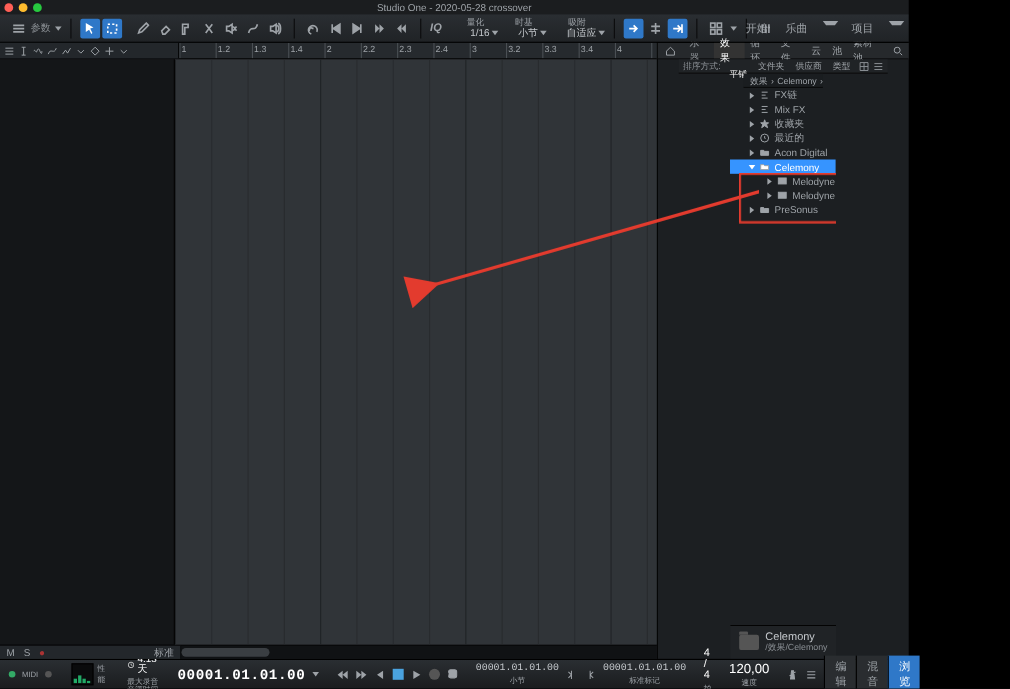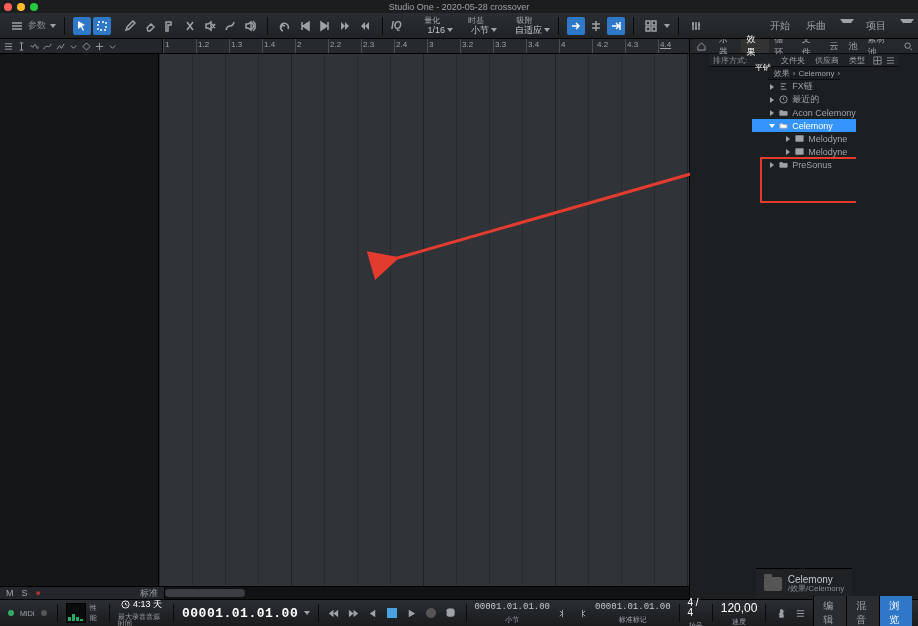--- a/index.html
+++ b/index.html
@@ -13,21 +13,21 @@
     --text:#c4c8cc;
     --text-dim:#9ea3a8;
     --accent:#2f78c8;
     --accent-hi:#3694ff;
     --hl:#e33b2e;
     --ruler-bg:#262a2e;
     --track-bg:#303438;
     --dark-track:#141618;
   }
   html,body{margin:0;padding:0;width:918px;height:626px;overflow:hidden;font-family:"Helvetica Neue",Arial,sans-serif;font-size:10px;color:var(--text);background:#000;}
-  .app{display:flex;flex-direction:column;width:918px;height:626px;background:var(--bg0);}
+  .app{display:flex;flex-direction:column;width:826px;height:626px;background:var(--bg0);}
   
   .titlebar{height:13px;background:#1b1d1f;display:flex;align-items:center;position:relative;}
   .traffic{position:absolute;left:4px;top:3px;display:flex;gap:5px;}
   .dot{width:8px;height:8px;border-radius:50%;}
   .dot.r{background:#ff5f56;} .dot.y{background:#ffbd2e;} .dot.g{background:#27c93f;}
   .title{width:100%;text-align:center;font-size:9px;color:var(--text-dim);}
   
   .toolbar{height:25px;background:linear-gradient(#2a2e32,#202326);border-bottom:1px solid #000;display:flex;align-items:center;padding:0 4px;gap:2px;position:relative;}
   .tb-group{display:flex;align-items:center;gap:2px;padding:0 4px;}
   .vdiv{width:1px;height:18px;background:#0a0b0c;margin:0 2px;}
@@ -434,34 +434,52 @@
               <svg viewBox="0 0 10 10">
                 <path d="M2 2h6M2 5h4M2 8h6" stroke="currentColor" fill="none"></path>
               </svg>
             </span>
             <span>FX链</span>
           </div>
           <div class="titem d1">
             <span class="tw"></span>
             <span class="ic">
               <svg viewBox="0 0 10 10">
+                <path d="M2 2h6M2 5h4M2 8h6" stroke="currentColor" fill="none"></path>
+              </svg>
+            </span>
+            <span>Mix FX</span>
+          </div>
+          <div class="titem d1">
+            <span class="tw"></span>
+            <span class="ic">
+              <svg viewBox="0 0 10 10">
+                <path d="M5 1l1 3h3L7 6l1 3-3-2-3 2 1-3L1 4h3z" fill="currentColor"></path>
+              </svg>
+            </span>
+            <span>收藏夹</span>
+          </div>
+          <div class="titem d1">
+            <span class="tw"></span>
+            <span class="ic">
+              <svg viewBox="0 0 10 10">
                 <circle cx="5" cy="5" r="4" fill="none" stroke="currentColor"></circle>
                 <path d="M5 3v2l1 1" stroke="currentColor" fill="none"></path>
               </svg>
             </span>
             <span>最近的</span>
           </div>
           <div class="titem d1">
             <span class="tw"></span>
             <span class="ic">
               <svg viewBox="0 0 10 10">
                 <path d="M1 3h3l1 1h4v4H1z" fill="currentColor"></path>
               </svg>
             </span>
-            <span>Acon Celemony</span>
+            <span>Acon Digital</span>
           </div>
           <div class="titem d1 exp sel">
             <span class="tw"></span>
             <span class="ic">
               <svg viewBox="0 0 10 10">
                 <path d="M1 3h3l1 1h4v4H1z" fill="currentColor"></path>
               </svg>
             </span>
             <span>Celemony</span>
           </div>

